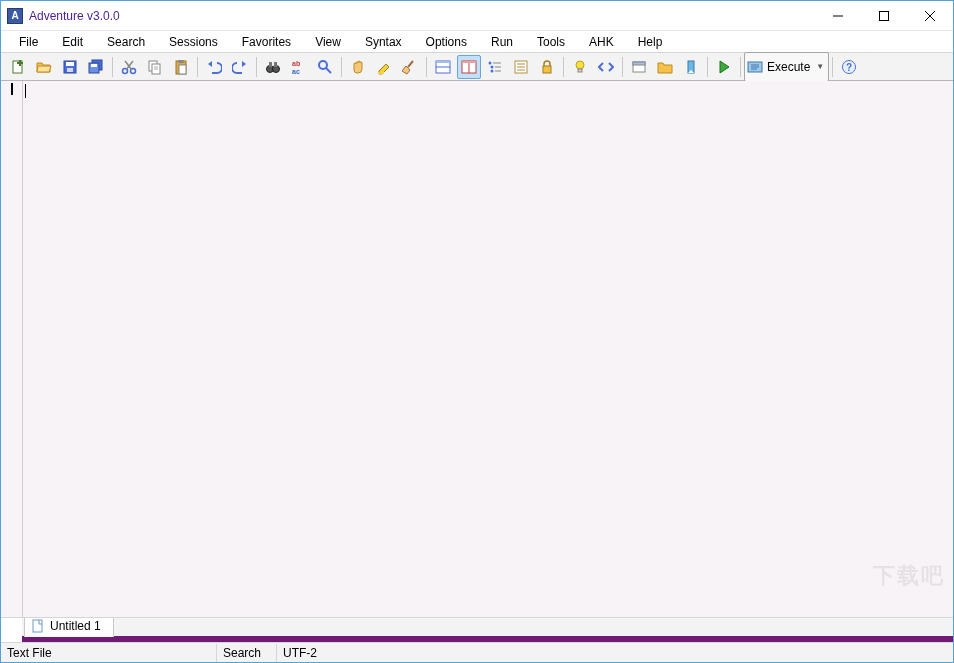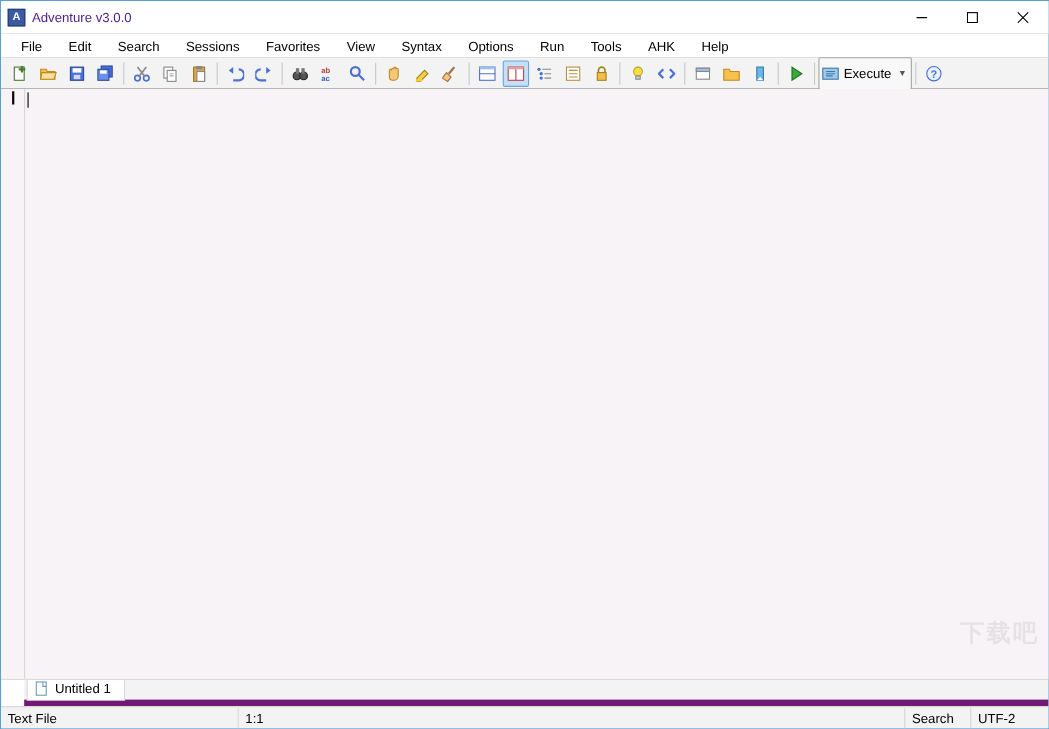--- a/index.html
+++ b/index.html
@@ -355,18 +355,17 @@
             <rect x="2" y="1" width="9" height="12" fill="#fff" stroke="#6a9acb"></rect>
             <path d="M8 1v4h3" fill="none" stroke="#6a9acb"></path>
           </svg>
         </span>
       <span>Untitled 1</span>
     </div>
   </div>
 
   <div class="statusbar">
     <div class="status-cell" style="width:216px">Text File</div>
-    <div class="status-cell flex">1:1</div>
     <div class="status-cell" style="width:60px">Search</div>
     <div class="status-cell" style="width:70px;border-right:none">UTF-2</div>
   </div>
 
 </div>
 
 </body></html>

